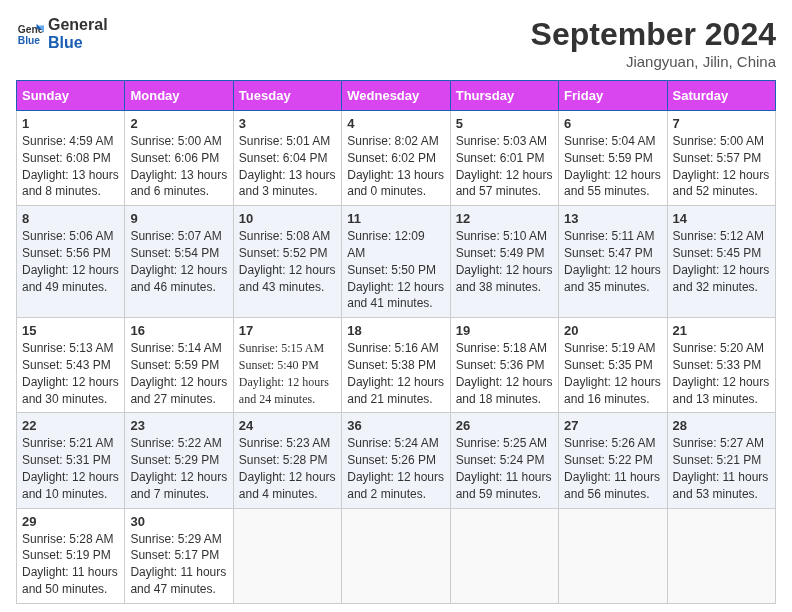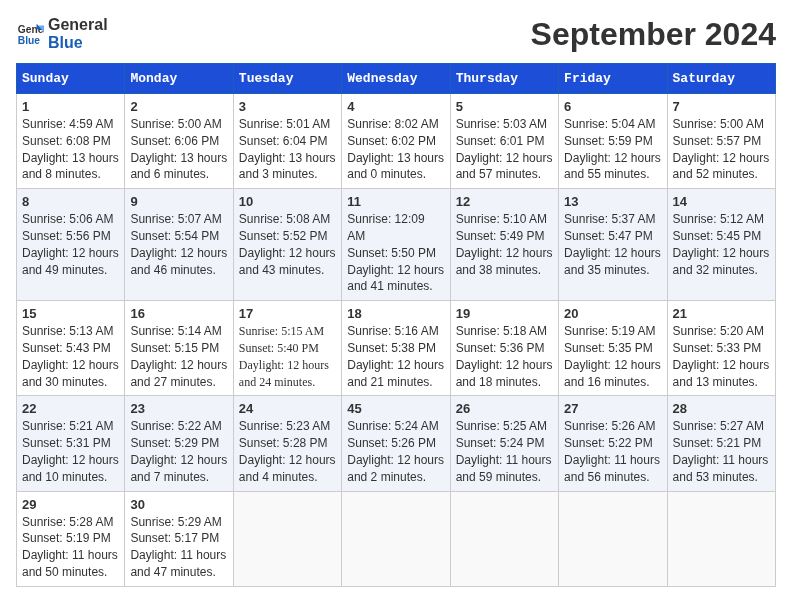--- a/index.html
+++ b/index.html
@@ -34,28 +34,27 @@
     .location-title {
       font-size: 15px;
       color: #555;
     }
     table {
       width: 100%;
       border-collapse: collapse;
       font-size: 10.5px;
     }
     thead th {
-      background-color: #1d4ed8;
+      background-color: #d946ef;
       color: #fff;
       padding: 7px 5px;
       text-align: left;
       font-size: 13px;
       font-weight: bold;
       border: 1px solid #1a5fb4;
-      font-family: Liberation Mono, monospace;
     }
     tbody td {
       border: 1px solid #ccc;
       vertical-align: top;
       padding: 5px;
       width: 108px;
       min-height: 80px;
       background: #fff;
     }
     tbody tr:nth-child(even) td {
@@ -88,20 +87,21 @@
       <polygon points="22,4 28,10 22,10" fill="#1a5fb4"></polygon>
       <polygon points="24,6 30,6 30,14" fill="#6aaaee"></polygon>
     </svg>
     <div style="display:flex;flex-direction:column;line-height:1.1;">
       <span style="font-size:16px;font-weight:bold;color:#333;">General</span>
       <span style="font-size:16px;font-weight:bold;color:#1a5fb4;">Blue</span>
     </div>
   </div>
   <div class="title-area">
     <div class="month-title">September 2024</div>
+    <div class="location-title">Jiangyuan, Jilin, China</div>
   </div>
 </div>
 
 <table>
   <thead>
     <tr id="header-row">
         <th>Sunday</th>
         <th>Monday</th>
         <th>Tuesday</th>
         <th>Wednesday</th>
@@ -193,21 +193,21 @@
         </td>
         <td>
           <span class="day-number">12</span>
           <div class="day-detail" style="white-space: pre-line;">Sunrise: 5:10 AM
 Sunset: 5:49 PM
 Daylight: 12 hours
 and 38 minutes.</div>
         </td>
         <td>
           <span class="day-number">13</span>
-          <div class="day-detail" style="white-space: pre-line;">Sunrise: 5:37 AM
+          <div class="day-detail" style="white-space: pre-line;">Sunrise: 5:11 AM
 Sunset: 5:47 PM
 Daylight: 12 hours
 and 35 minutes.</div>
         </td>
         <td>
           <span class="day-number">14</span>
           <div class="day-detail" style="white-space: pre-line;">Sunrise: 5:12 AM
 Sunset: 5:45 PM
 Daylight: 12 hours
 and 32 minutes.</div>
@@ -217,21 +217,21 @@
         <td>
           <span class="day-number">15</span>
           <div class="day-detail" style="white-space: pre-line;">Sunrise: 5:13 AM
 Sunset: 5:43 PM
 Daylight: 12 hours
 and 30 minutes.</div>
         </td>
         <td>
           <span class="day-number">16</span>
           <div class="day-detail" style="white-space: pre-line;">Sunrise: 5:14 AM
-Sunset: 5:15 PM
+Sunset: 5:59 PM
 Daylight: 12 hours
 and 27 minutes.</div>
         </td>
         <td>
           <span class="day-number">17</span>
           <div class="day-detail" style="white-space: pre-line; font-family: Liberation Serif, serif;">Sunrise: 5:15 AM
 Sunset: 5:40 PM
 Daylight: 12 hours
 and 24 minutes.</div>
         </td>
@@ -280,21 +280,21 @@
 and 7 minutes.</div>
         </td>
         <td>
           <span class="day-number">24</span>
           <div class="day-detail" style="white-space: pre-line;">Sunrise: 5:23 AM
 Sunset: 5:28 PM
 Daylight: 12 hours
 and 4 minutes.</div>
         </td>
         <td>
-          <span class="day-number">45</span>
+          <span class="day-number">36</span>
           <div class="day-detail" style="white-space: pre-line;">Sunrise: 5:24 AM
 Sunset: 5:26 PM
 Daylight: 12 hours
 and 2 minutes.</div>
         </td>
         <td>
           <span class="day-number">26</span>
           <div class="day-detail" style="white-space: pre-line;">Sunrise: 5:25 AM
 Sunset: 5:24 PM
 Daylight: 11 hours

